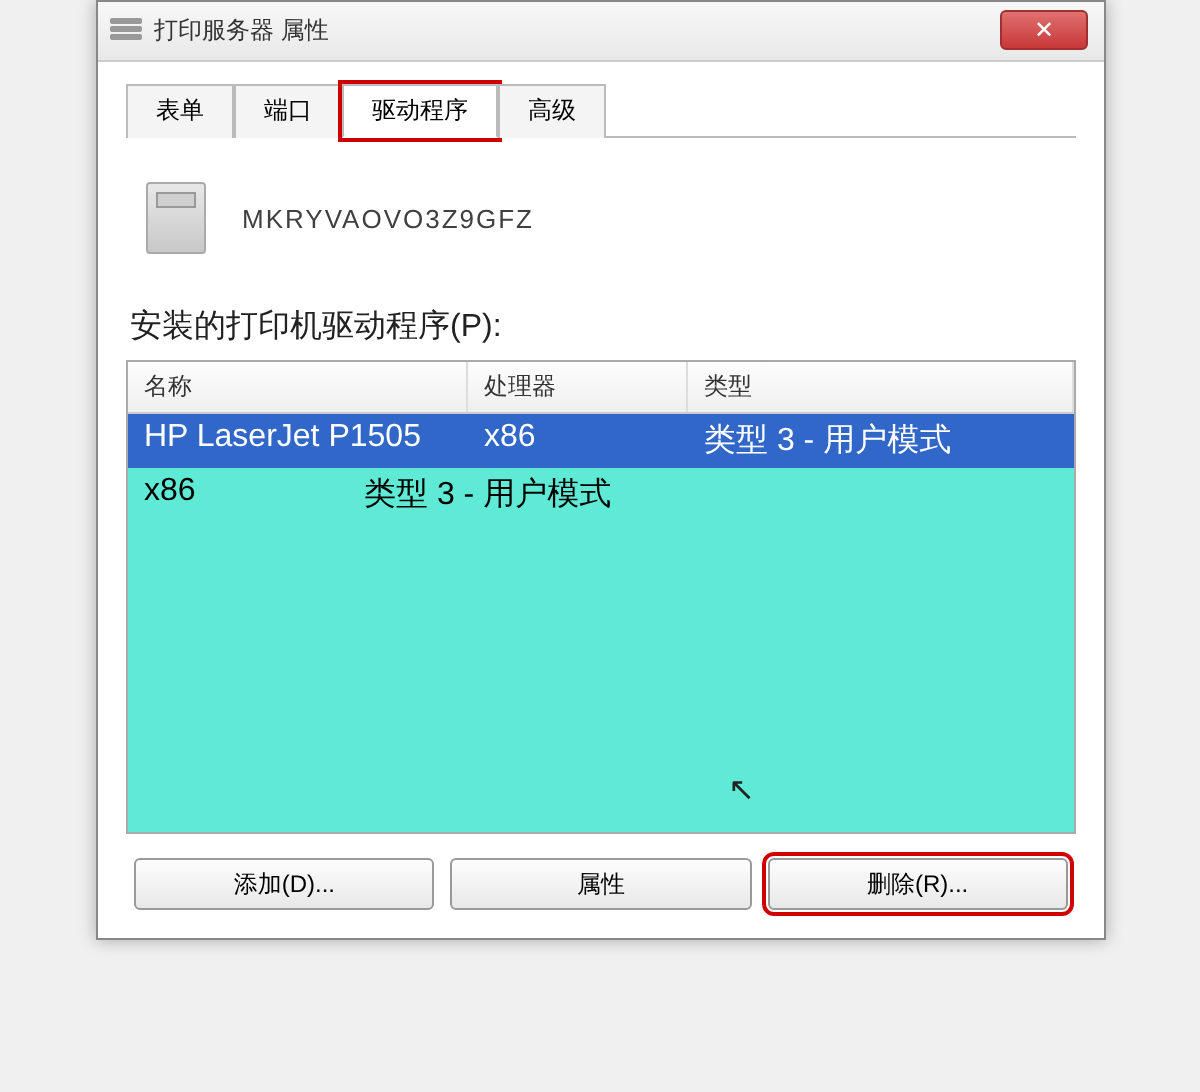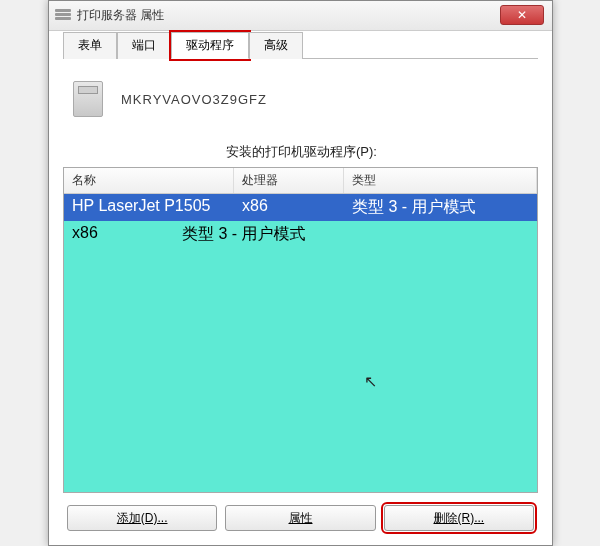--- a/index.html
+++ b/index.html
@@ -9,21 +9,21 @@
       background: #f0f0f0;
       width: 600px;
       height: 546px;
       overflow: hidden;
     }
     .window {
       position: absolute;
       left: 48px;
       top: 0;
       width: 505px;
-      height: 546px;
+      height: 470px;
       background: #fff;
       border: 1px solid #888;
       box-shadow: 0 0 8px rgba(0,0,0,0.3);
     }
     .titlebar {
       height: 30px;
       background: linear-gradient(to bottom, #f8f8f8, #e8e8e8);
       border-bottom: 1px solid #ccc;
       display: flex;
       align-items: center;
@@ -50,21 +50,21 @@
       border: 1px solid #a03030;
       border-radius: 3px;
       color: #fff;
       font-size: 12px;
       display: flex;
       align-items: center;
       justify-content: center;
       cursor: pointer;
     }
     .content {
-      padding: 0 14px 14px 14px;
+      padding: 10px 14px 14px 14px;
       height: calc(100% - 30px);
       display: flex;
       flex-direction: column;
     }
     .tabs {
       display: flex;
       border-bottom: 1px solid #bbb;
       gap: 0;
       margin-bottom: 14px;
     }
@@ -102,21 +102,21 @@
     }
     .server-icon::before {
       content: '';
       position: absolute;
       top: 4px; left: 4px; right: 4px;
       height: 6px;
       background: #d0d0d0;
       border: 1px solid #999;
     }
     .server-name { font-size: 13px; letter-spacing: 1px; color: #404040; }
-    .section-label { margin: 0 0 6px 2px; font-size: 13px; color: #222; text-align: center; }
+    .section-label { margin: 0 0 6px 2px; font-size: 16px; color: #222; }
     .listview {
       border: 1px solid #aaa;
       flex: 1;
       background: #5eead4;
       overflow: hidden;
       display: flex;
       flex-direction: column;
     }
     .lv-header {
       display: flex;
@@ -149,21 +149,20 @@
       font-size: 16px;
       color: #222;
       pointer-events: none;
     }
     .button-row {
       display: flex;
       gap: 8px;
       justify-content: center;
       margin-top: 12px;
       padding: 0 4px;
-      text-decoration: underline;
     }
     .btn {
       flex: 1;
       height: 26px;
       background: linear-gradient(to bottom, #fdfdfd, #e8e8e8);
       border: 1px solid #999;
       border-radius: 3px;
       font-size: 12px;
       cursor: pointer;
       display: flex;

